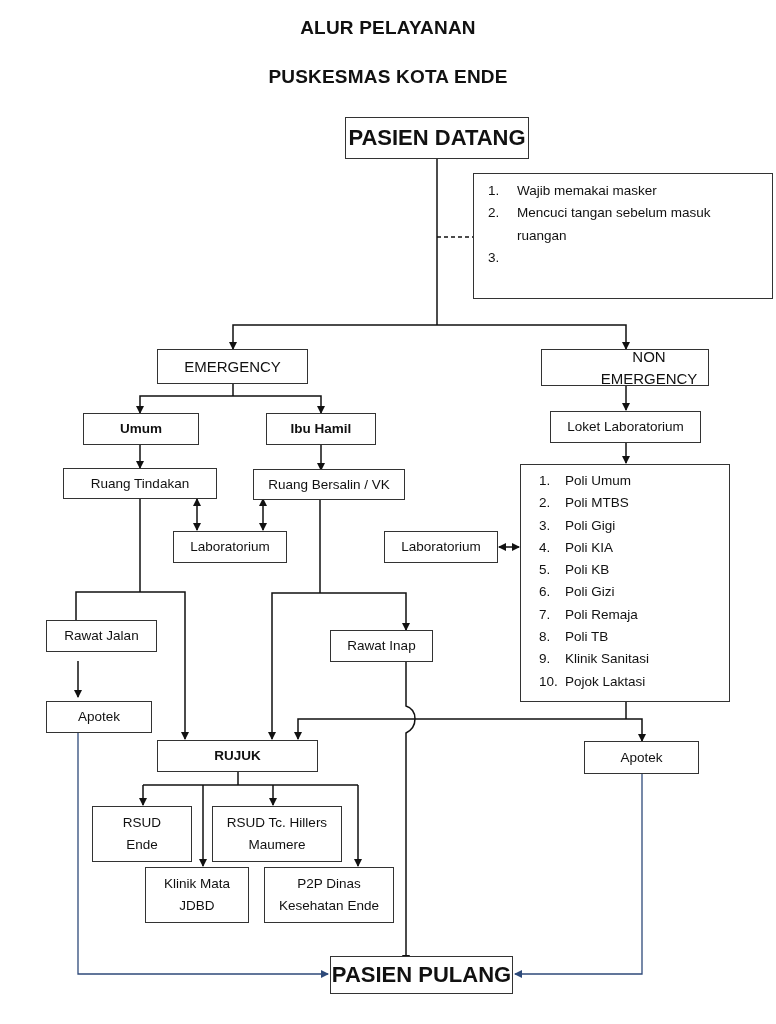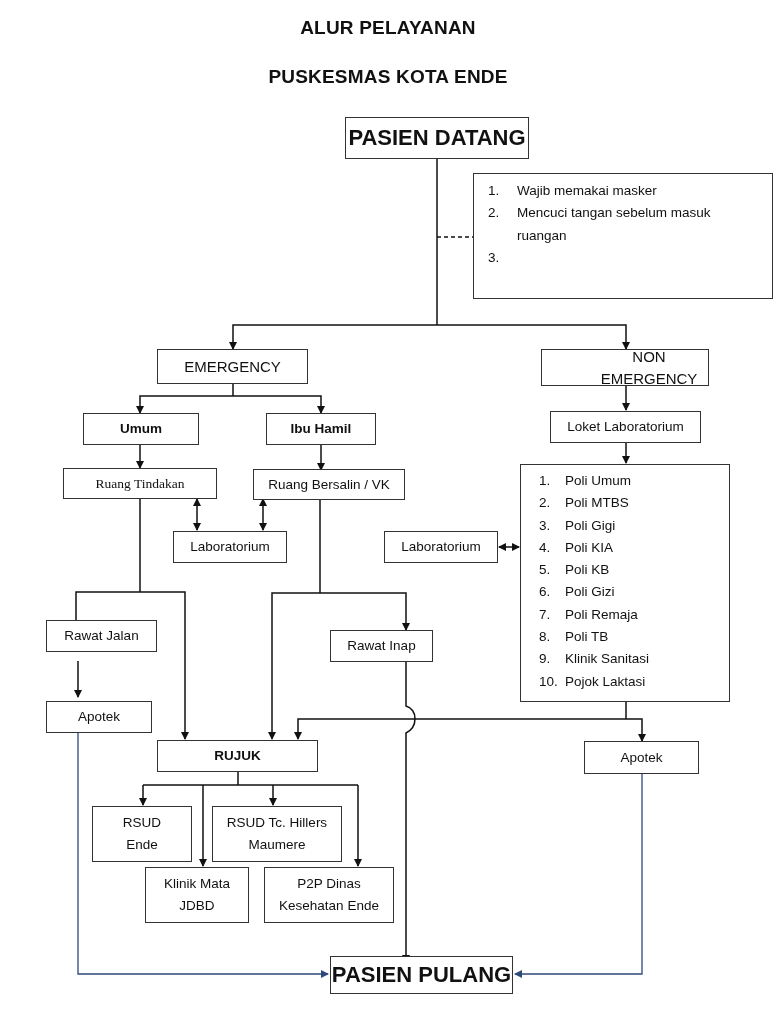--- a/index.html
+++ b/index.html
@@ -104,21 +104,21 @@
       </li>
     </ol>
 </div>
 
 <div class="box med" style="left:157px; top:349px; width:151px; height:35px;">EMERGENCY</div>
 <div class="box med" style="left:541px; top:349px; width:168px; height:37px;padding-left:48px;">NON EMERGENCY</div>
 
 <div class="box bold" style="left:83px; top:413px; width:116px; height:32px;">Umum</div>
 <div class="box bold" style="left:266px; top:413px; width:110px; height:32px;">Ibu Hamil</div>
 
-<div class="box" style="left:63px; top:468px; width:154px; height:31px;font-family:Liberation Serif, serif;">Ruang Tindakan</div>
+<div class="box" style="left:63px; top:468px; width:154px; height:31px;">Ruang Tindakan</div>
 <div class="box" style="left:253px; top:469px; width:152px; height:31px;">Ruang Bersalin / VK</div>
 
 <div class="box" style="left:173px; top:531px; width:114px; height:32px;">Laboratorium</div>
 <div class="box" style="left:384px; top:531px; width:114px; height:32px;">Laboratorium</div>
 
 <div class="box" style="left:550px; top:411px; width:151px; height:32px;">Loket Laboratorium</div>
 
 <div class="list-box" style="left:520px; top:464px; width:210px; height:238px; padding:5px 0 0 18px;">
   <ol id="poli-list">
       <li>

